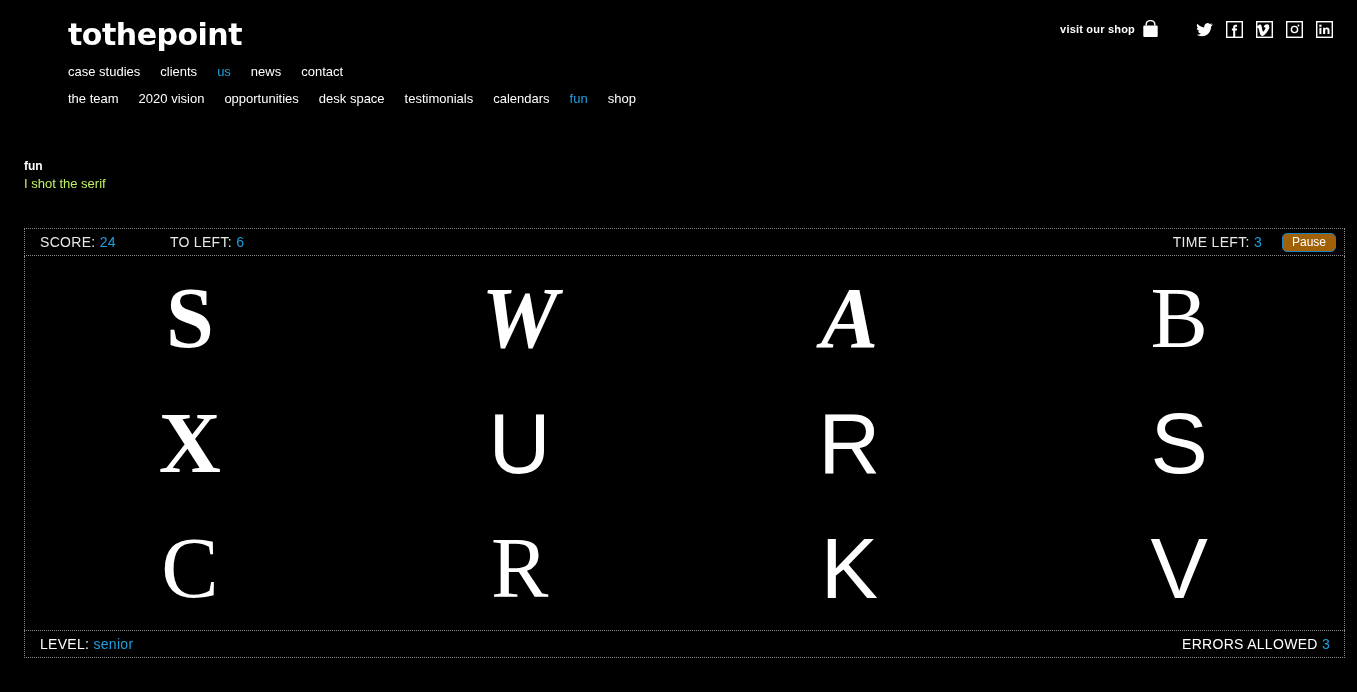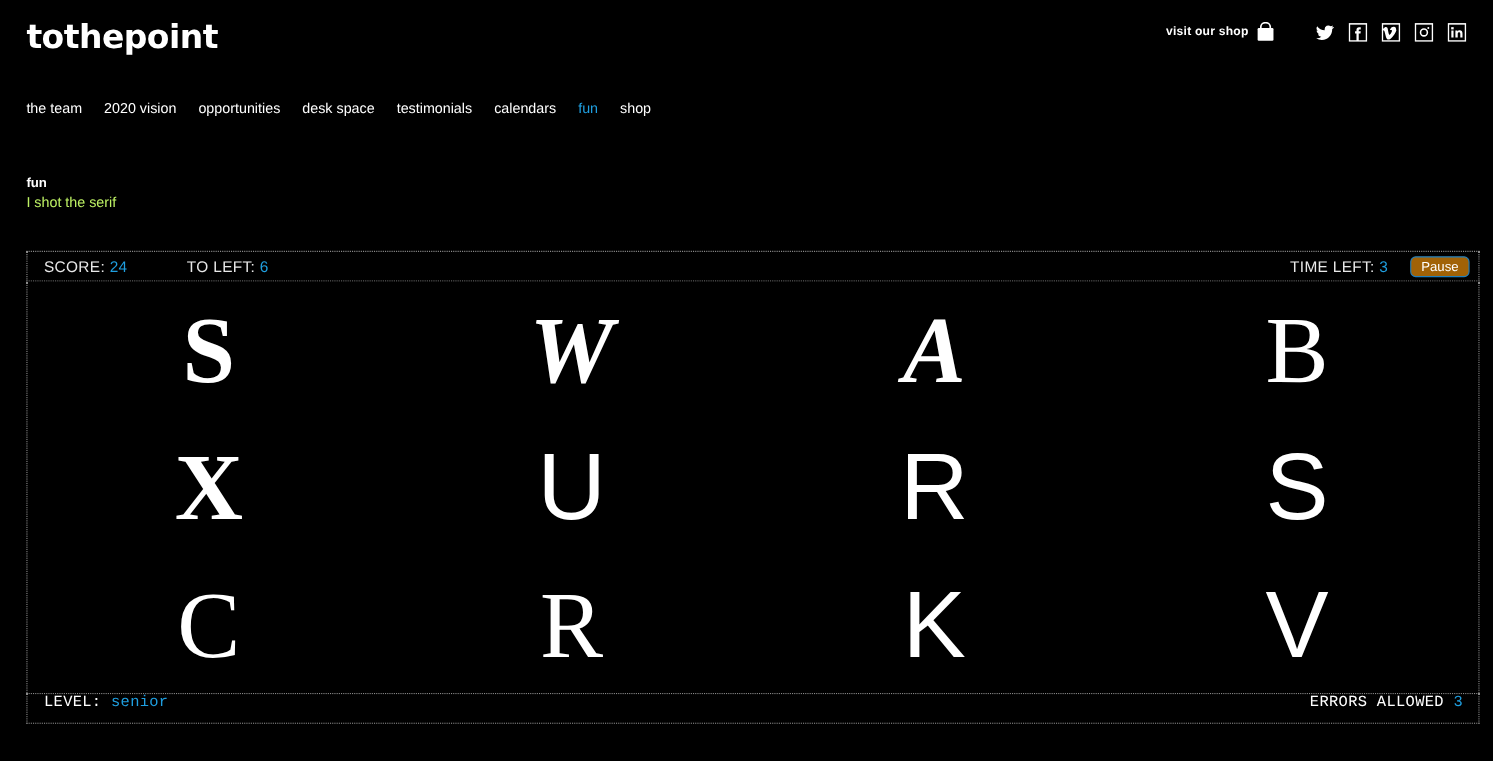--- a/index.html
+++ b/index.html
@@ -13,20 +13,21 @@
     overflow: hidden;
     font-family: "Liberation Sans", sans-serif;
     color: #ffffff;
     position: relative;
   }
 
   
   .site-header {
     position: relative;
     height: 120px;
+    margin-left: 44px;
   }
   .logo {
     position: absolute;
     left: 24px;
     top: 20px;
     font-family: "DejaVu Sans", sans-serif;
     font-weight: 700;
     font-size: 30px;
     letter-spacing: -0.5px;
     color: #ffffff;
@@ -190,24 +191,23 @@
   .glyph.serif-bold   { font-family: "Liberation Serif", serif; font-weight: 700; }
   .glyph.serif-bold-italic { font-family: "Liberation Serif", serif; font-weight: 700; font-style: italic; }
   .glyph.sans         { font-family: "Liberation Sans", sans-serif; font-weight: 400; }
 
   .footerbar {
     position: relative;
     height: 28px;
     border: 1px dotted #8a8a8a;
     box-sizing: border-box;
     display: flex;
-    align-items: flex-start;
+    align-items: center;
     font-size: 14px;
     letter-spacing: 0.3px;
-    font-family: Liberation Mono, monospace;
   }
   .footer-left { padding-left: 15px; }
   .footer-right { margin-left: auto; padding-right: 14px; }
 </style>
 </head>
 <body>
 
 <div class="site-header">
 
   <div class="logo"><span>tothepoint</span></div>
@@ -253,20 +253,27 @@
         <svg class="ico" viewBox="0 0 24 24" aria-hidden="true">
           <rect x="1" y="1" width="22" height="22" fill="none" stroke="#ffffff" stroke-width="2"></rect>
           <rect x="4.8" y="9.5" width="2.8" height="9" fill="#ffffff"></rect>
           <rect x="4.6" y="5.2" width="3.2" height="2.9" fill="#ffffff"></rect>
           <path fill="#ffffff" d="M10 9.5h2.7v1.3c.5-.9 1.5-1.6 2.9-1.6 2.2 0 3.5 1.4 3.5 4v5.3h-2.8v-4.8c0-1.3-.5-2-1.6-2-1 0-1.7.7-1.7 2v4.8H10z"></path>
         </svg>
       </span>
     </div>
   </div>
 
+  <nav class="nav-primary">
+    <a href="#">case studies</a>
+    <a href="#">clients</a>
+    <a href="#" class="active">us</a>
+    <a href="#">news</a>
+    <a href="#">contact</a>
+  </nav>
 
   <nav class="nav-secondary">
     <a href="#">the team</a>
     <a href="#">2020 vision</a>
     <a href="#">opportunities</a>
     <a href="#">desk space</a>
     <a href="#">testimonials</a>
     <a href="#">calendars</a>
     <a href="#" class="active">fun</a>
     <a href="#">shop</a>

